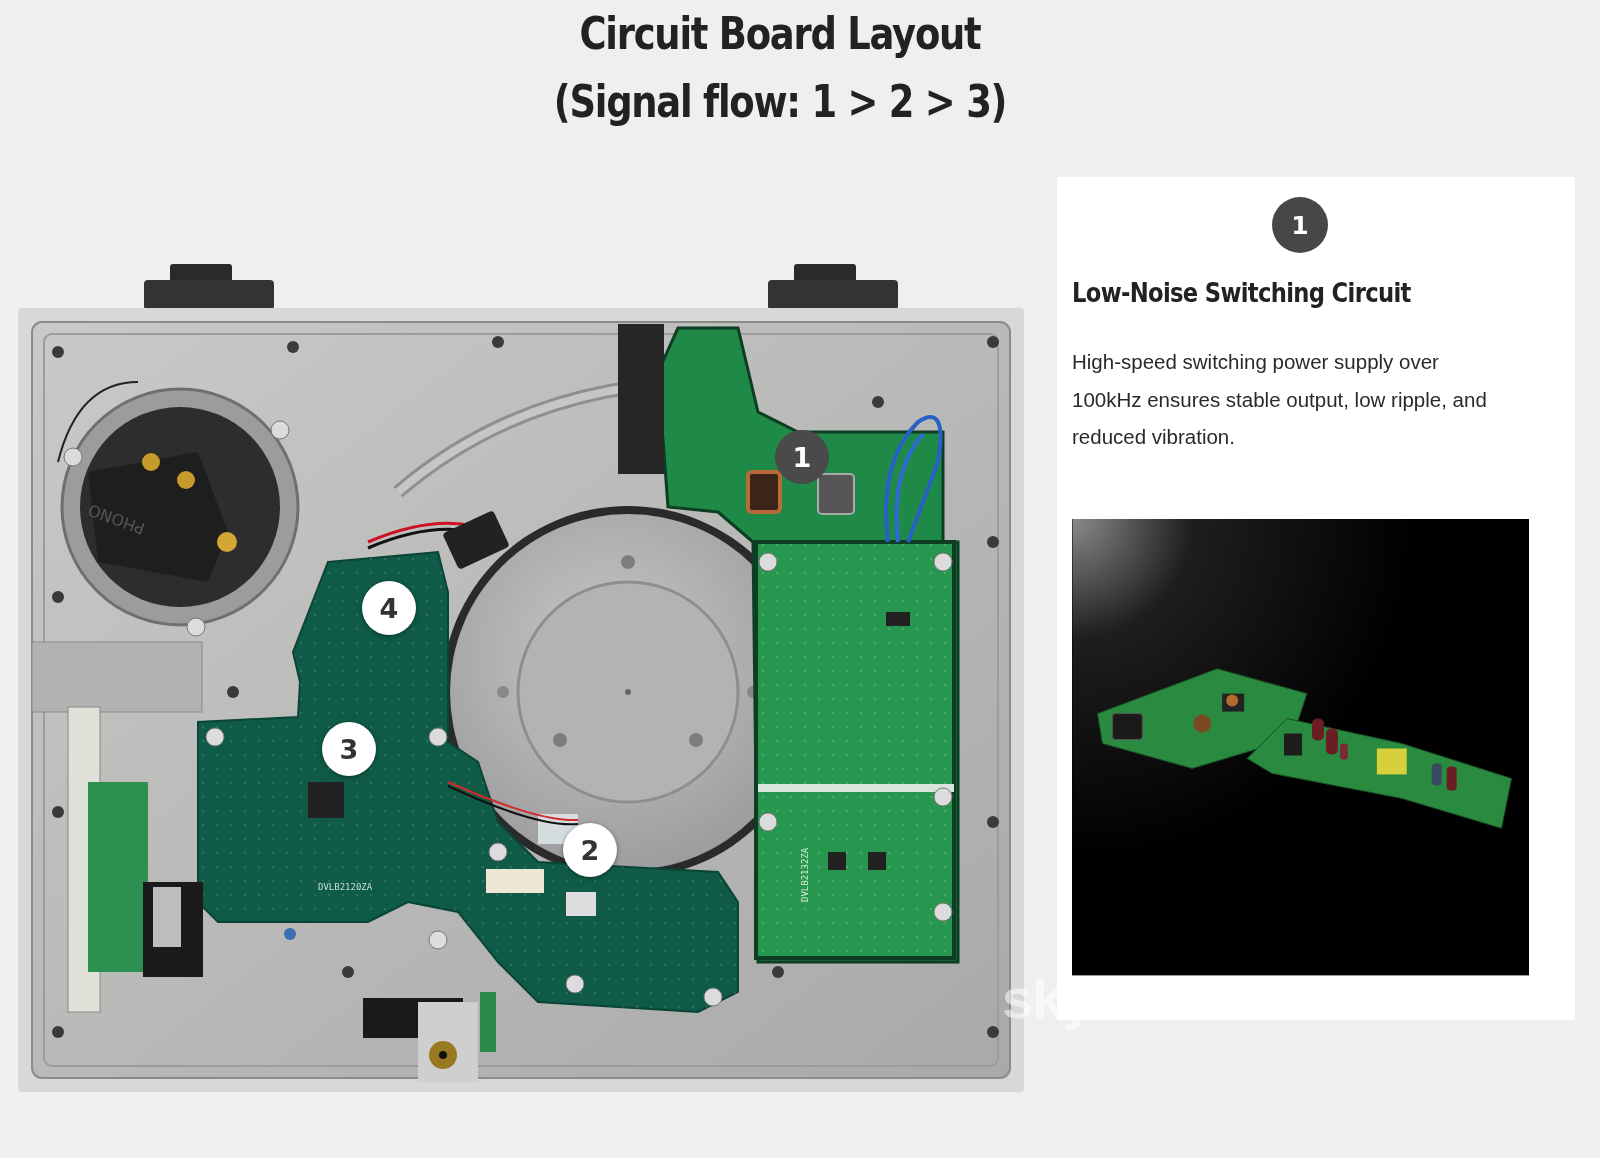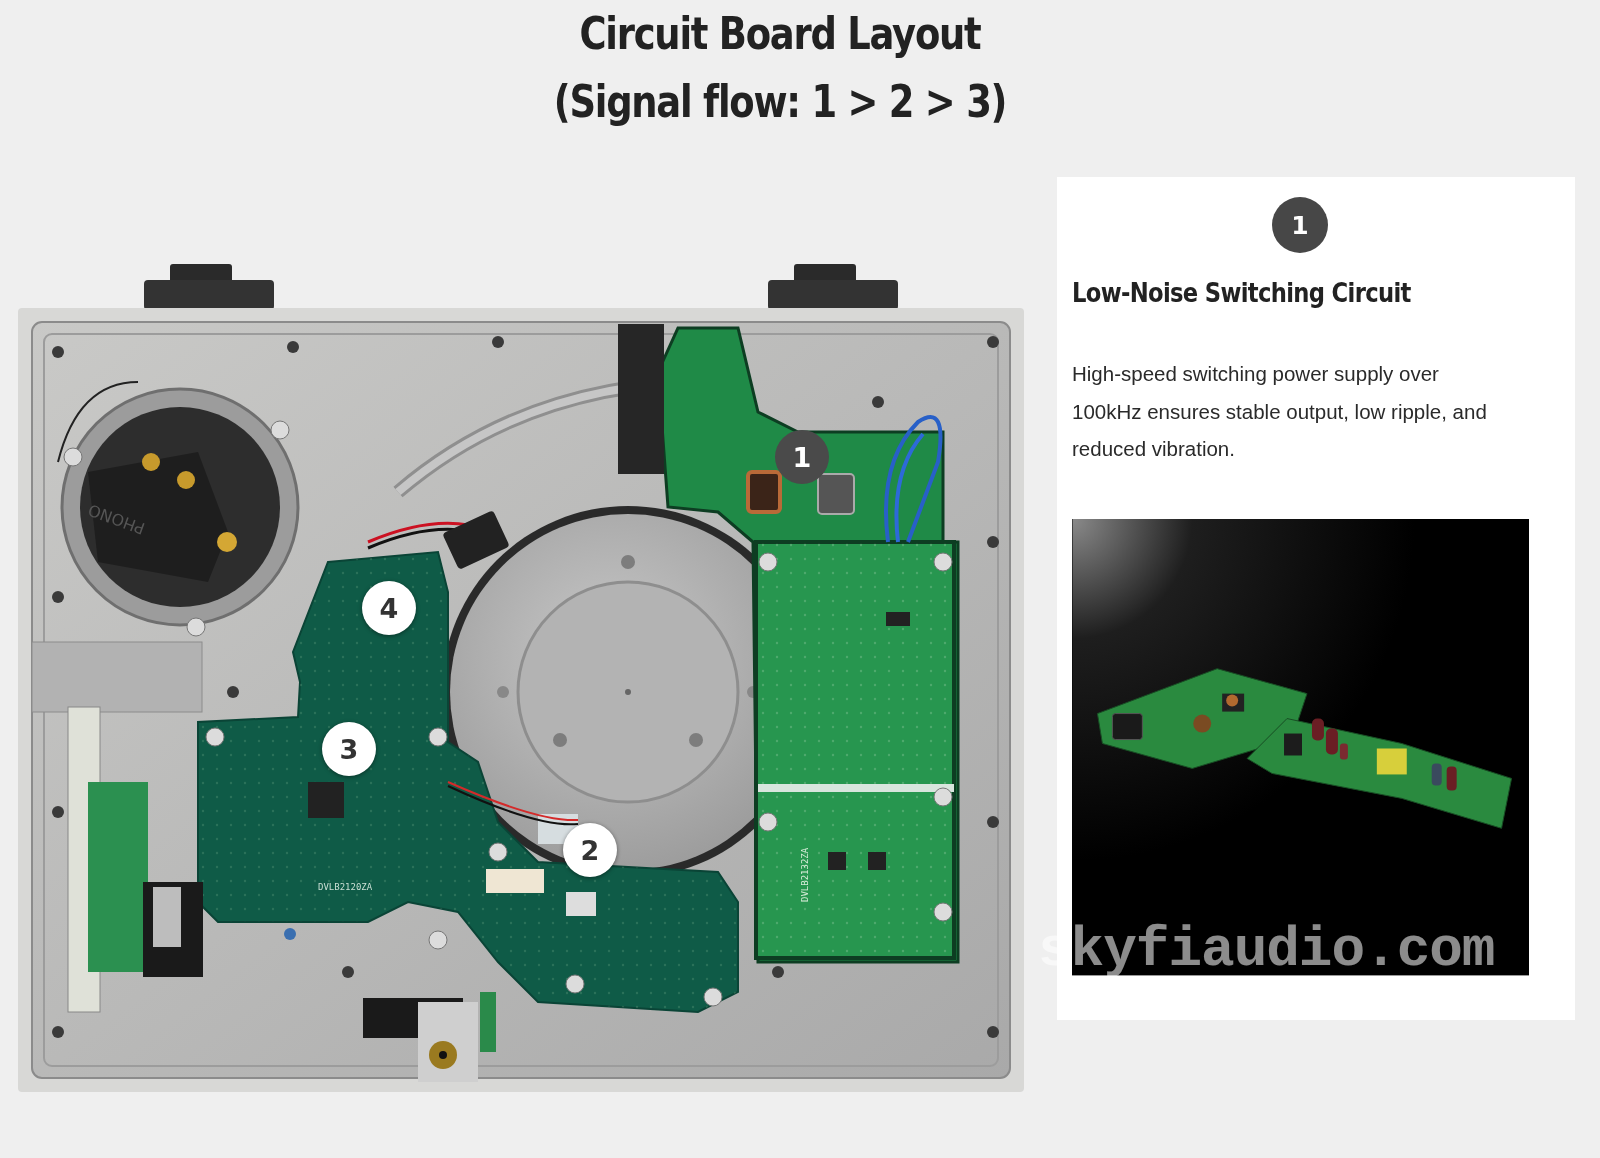--- a/index.html
+++ b/index.html
@@ -33,29 +33,29 @@
     position: absolute; left: 215px; top: 20px; width: 56px; height: 56px; border-radius: 50%;
     background: #474747; color: #fff; display: flex; align-items: center; justify-content: center;
     font-family: "DejaVu Sans", sans-serif; font-weight: bold; font-size: 25px;
   }
   .card-title {
     position: absolute; left: 15px; top: 100px; width: 480px;
     font-family: "DejaVu Sans", sans-serif; font-weight: bold; font-size: 27px; color: #222;
     letter-spacing: -0.8px; transform: scaleX(0.84); transform-origin: 0 0; white-space: nowrap;
   }
   .card-body {
-    position: absolute; left: 15px; top: 178px; width: 440px;
+    position: absolute; left: 15px; top: 166px; width: 440px;
     font-family: "Liberation Sans", sans-serif; font-size: 20.5px; line-height: 37.5px; color: #2a2a2a;
   }
   .card-image { position: absolute; left: 15px; top: 342px; width: 457px; height: 457px; background: #000; overflow: hidden; border-bottom: 1px solid #999; }
   .card-image svg { width: 100%; height: 100%; display: block; }
 
   .watermark {
-    position: absolute; left: 1002px; top: 918px; font-family: Liberation Mono, monospace; font-weight: bold;
-    font-size: 56px; color: rgba(255,255,255,0.55); letter-spacing: -1px; pointer-events: none; white-space: nowrap; margin-left: 36px;
+    position: absolute; left: 1002px; top: 966px; font-family: Liberation Sans, sans-serif; font-weight: bold;
+    font-size: 56px; color: rgba(255,255,255,0.55); letter-spacing: -1px; pointer-events: none; white-space: nowrap;
   }
 </style>
 </head>
 <body>
 
 <h1 class="page-title">
   <span>Circuit Board Layout</span>
   <span>(Signal flow: 1 &gt; 2 &gt; 3)</span>
 </h1>
 

